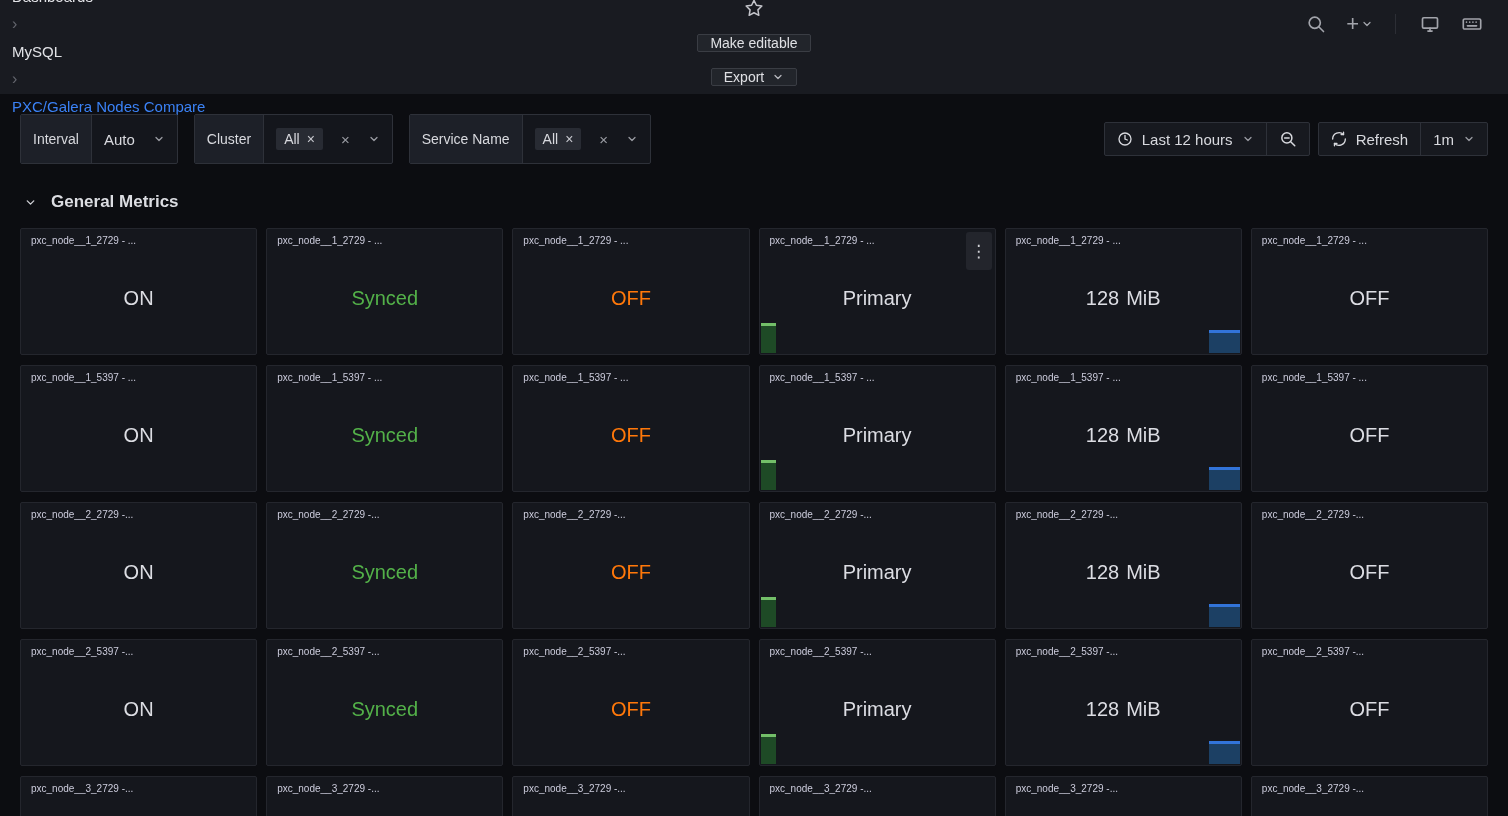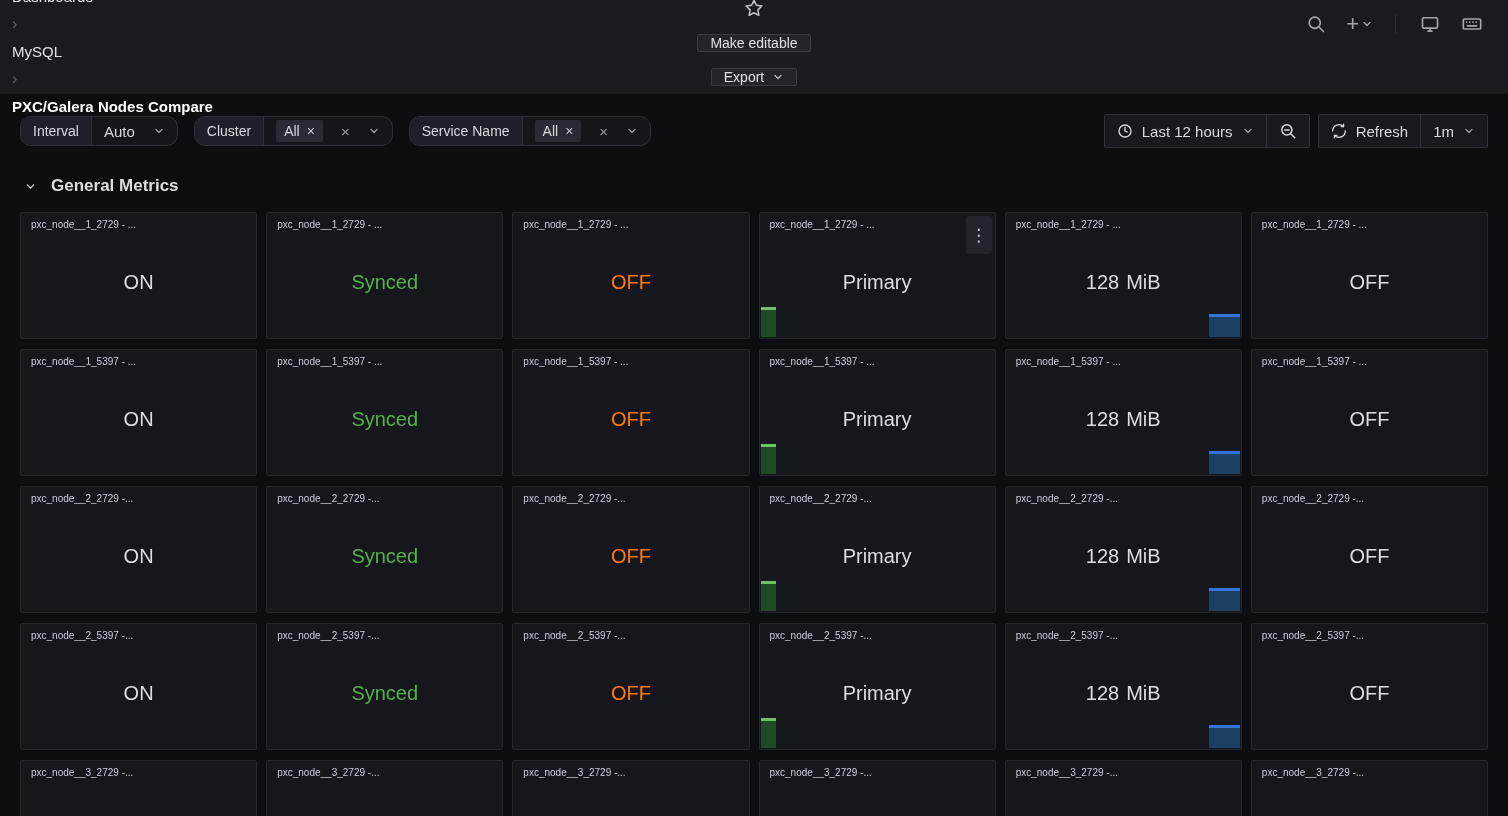--- a/index.html
+++ b/index.html
@@ -14,21 +14,21 @@
 
   
   .topnav {
     height:48px; background:#191b21;
     display:flex; align-items:center;
     padding:0 20px 0 12px;
   }
   .breadcrumb { display:flex; align-items:flex-start; gap:10px;flex-direction:column; }
   .crumb { color:#e2e3e7; cursor:pointer; }
   .crumb.first { font-weight:700; }
-  .crumb.current { color:#ffffff;font-weight:bold; }
+  .crumb.current { color:#3b82f6; }
   .crumb-sep { color:#63656d; font-size:16px; }
   .topnav-right { margin-left:auto; display:flex; align-items:center; gap:10px; }
   .iconbtn {
     width:32px; height:32px; display:flex; align-items:center; justify-content:center;
     border-radius:2px; cursor:pointer; color:#a2a4ab;
   }
   .plus-group { display:flex; align-items:center; gap:2px; cursor:pointer; color:#a2a4ab; padding:0 4px; }
   .plus-glyph { font-size:22px; line-height:1; color:#a2a4ab; }
   .vdivider { width:1px; height:20px; background:#2c2e35; margin:0 8px; }
 
@@ -51,22 +51,22 @@
   .btn-primary-caret {
     background:var(--accent); border-left:1px solid rgba(0,0,0,.28);
     width:28px; display:flex; align-items:center; justify-content:center;
   }
 
   
   .filterbar {
     margin:20px 20px 0; display:flex; align-items:center; gap:16px;
   }
   .ctrl {
-    display:flex; align-items:stretch; height:30px;
-    border:1px solid #2e3139; border-radius:11px; background:#14161c; overflow:hidden;
+    display:flex; align-items:stretch; height:50px;
+    border:1px solid #2e3139; border-radius:2px; background:#14161c; overflow:hidden;
   }
   .ctrl-label {
     display:flex; align-items:center; padding:0 12px;
     background:#1d2028; color:#d8d9de; font-size:14px; font-weight:500;
     border-right:1px solid #2e3139; white-space:nowrap;
   }
   .ctrl-value {
     display:flex; align-items:center; gap:18px; padding:0 12px;
     color:#d8d9de; font-size:15px; cursor:pointer; white-space:nowrap;
   }

